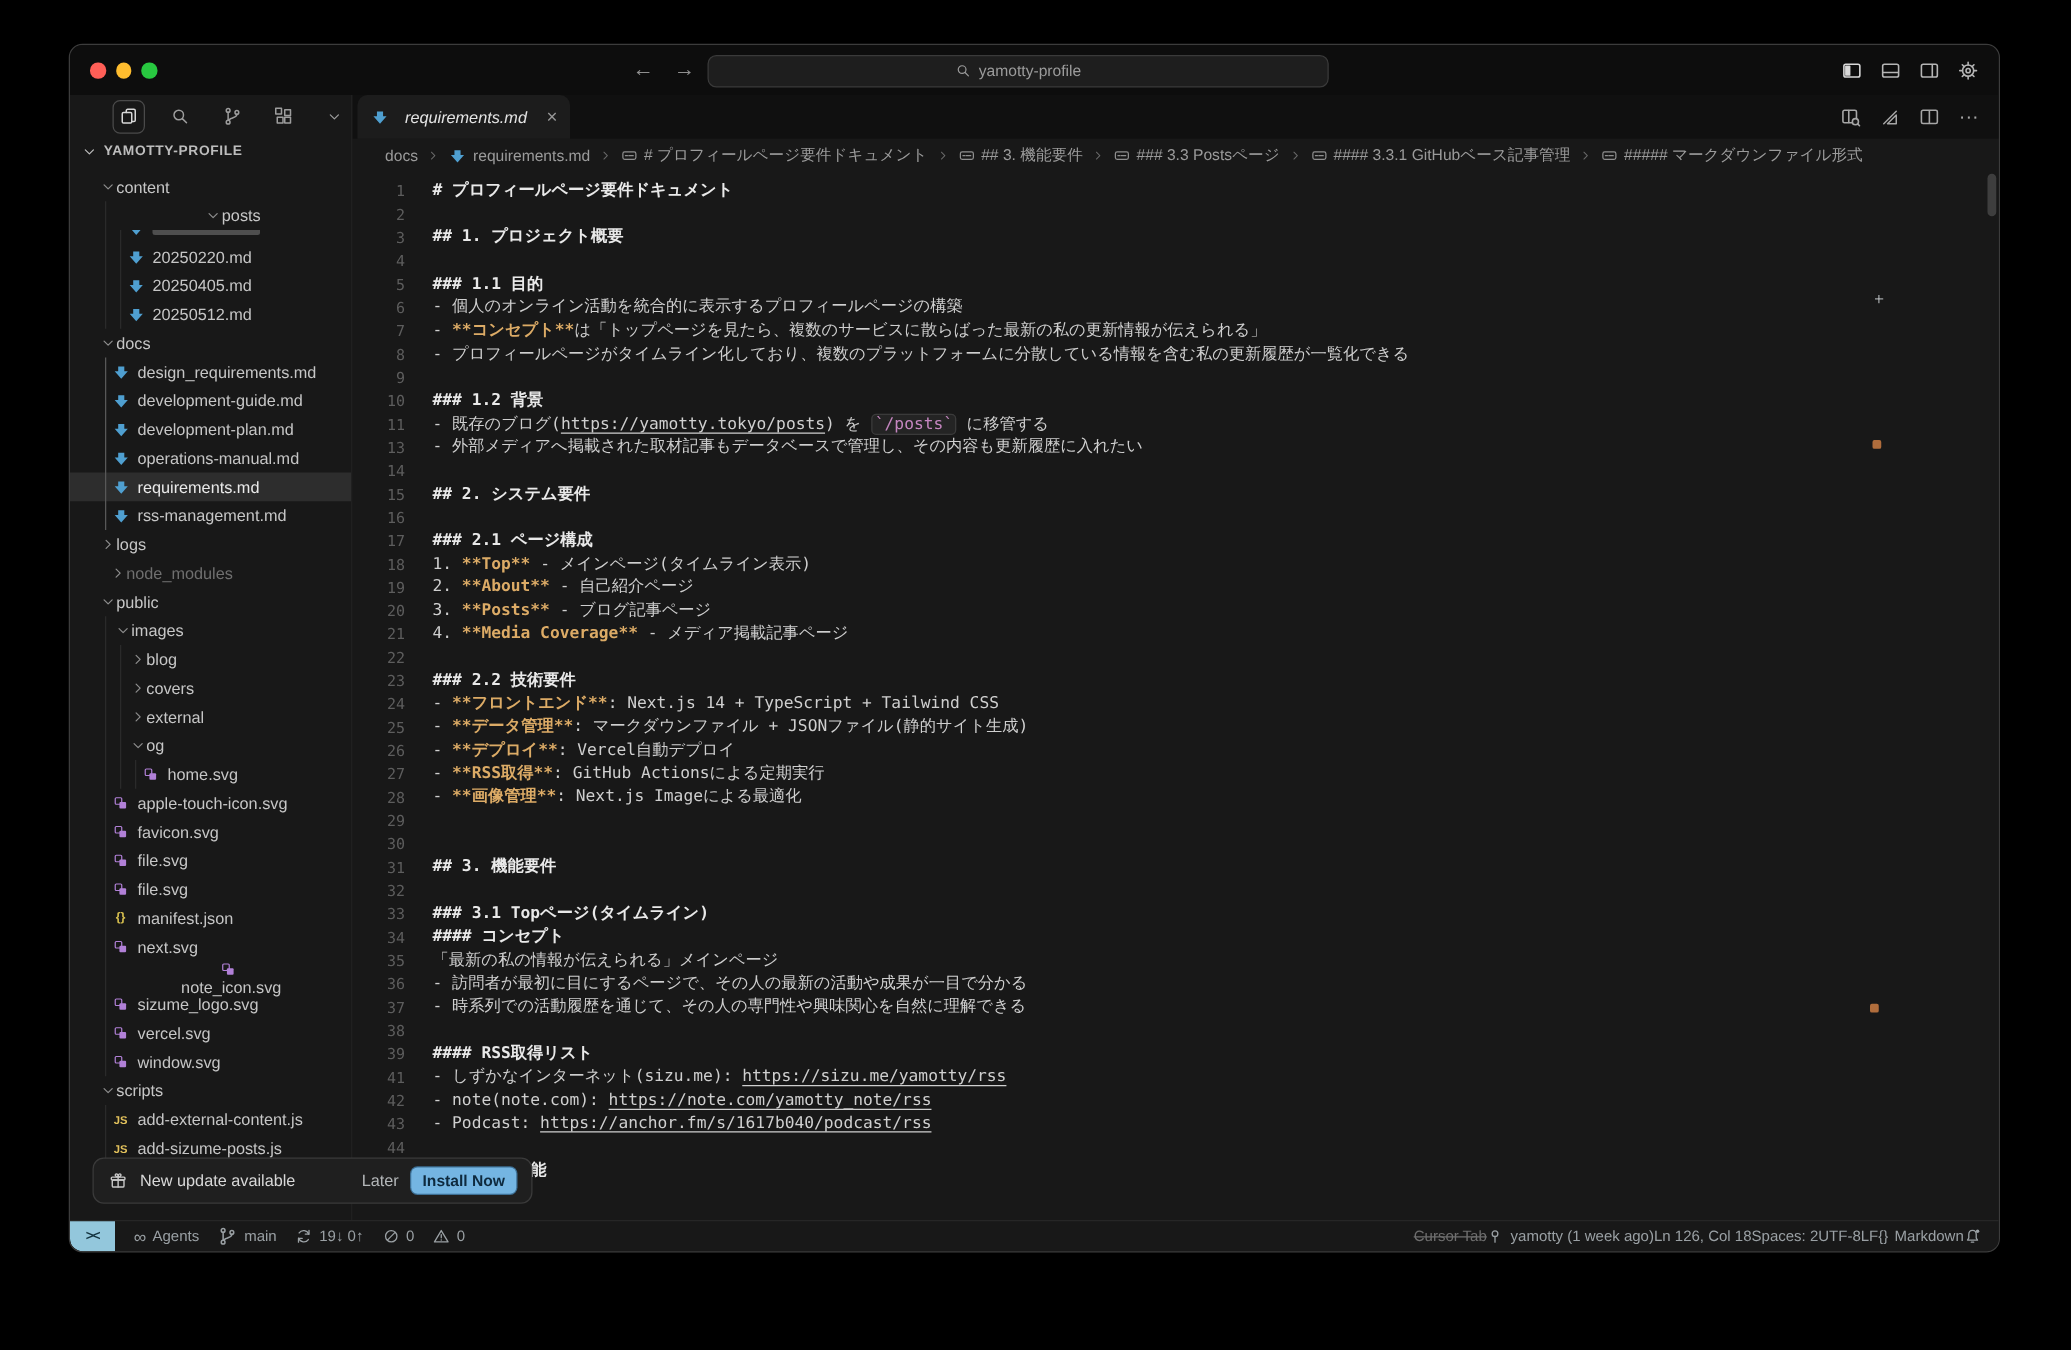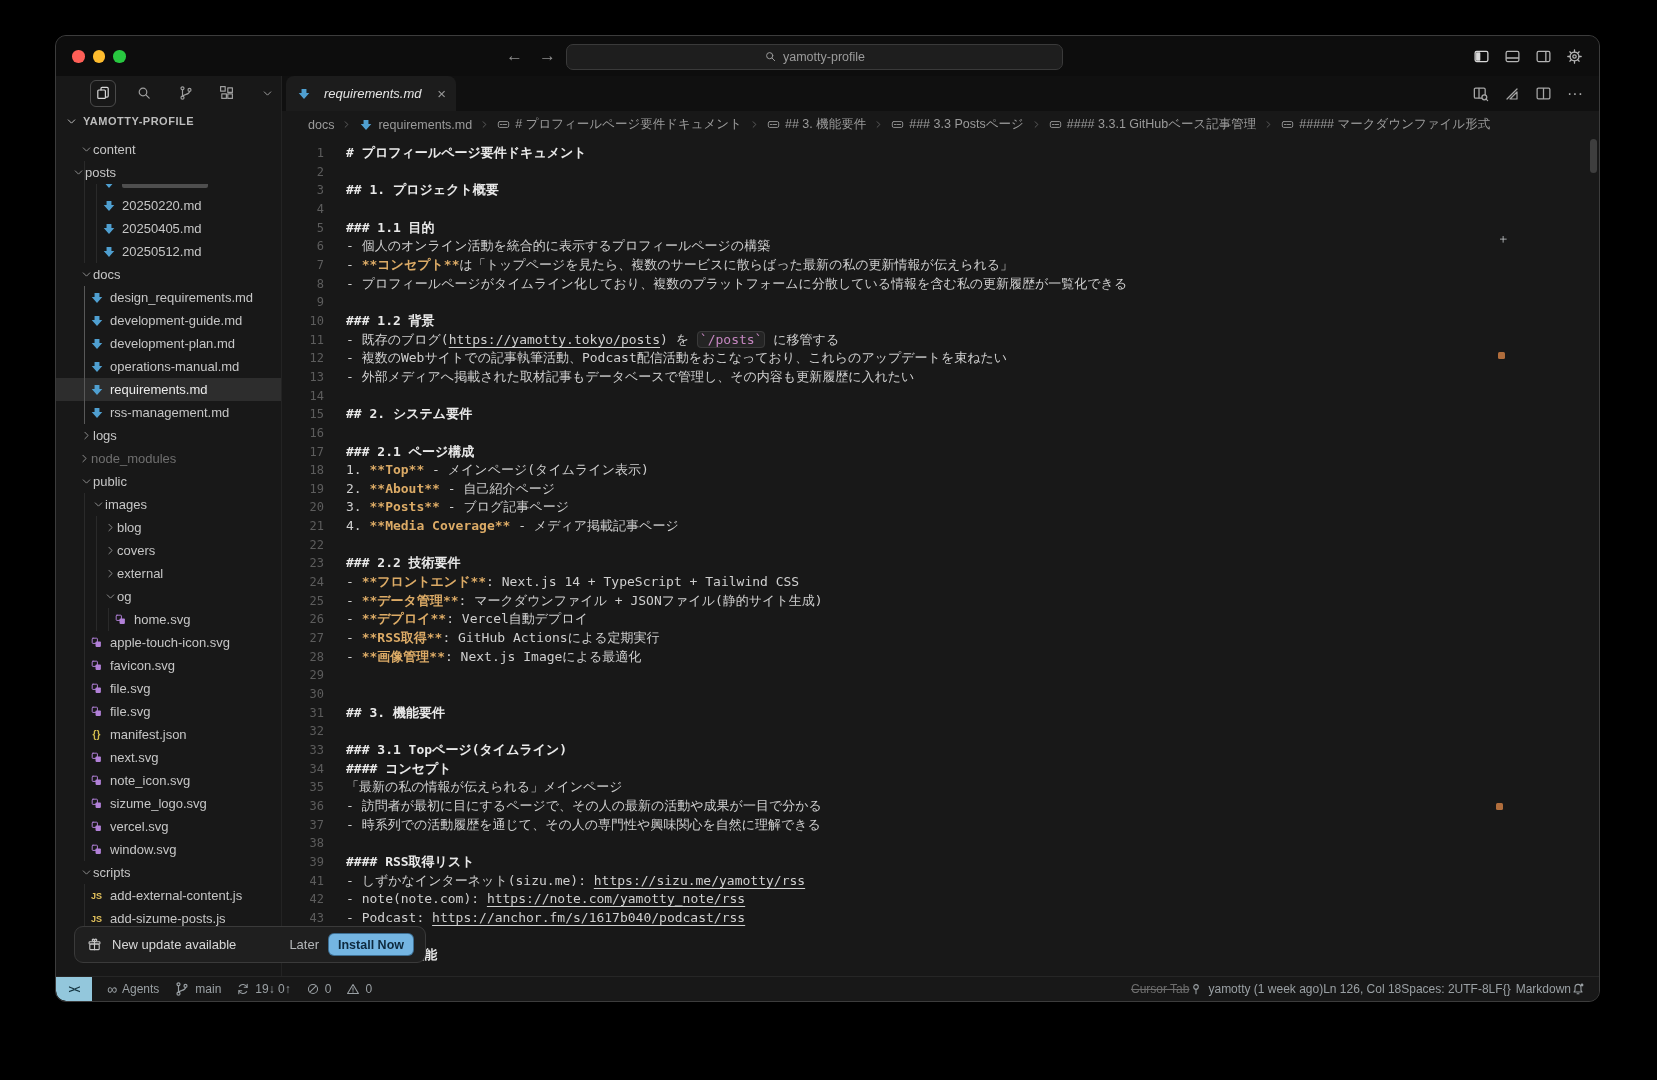--- a/index.html
+++ b/index.html
@@ -188,21 +188,21 @@
       </div>
       <div class="tree" id="tree">
           <div class="trow" style="padding-left: 24px;">
             <span class="ic chev">
               <svg width="13" height="13" viewBox="0 0 16 16" fill="none" stroke="currentColor" stroke-width="1.2" stroke-linecap="round" stroke-linejoin="round">
                 <path d="M4 6l4 4 4-4"></path>
               </svg>
             </span>
             <span>content</span>
           </div>
-          <div class="trow" style="padding-left: 16px;">
+          <div class="trow" style="padding-left: 36px; justify-content: center;">
             <span class="ic chev">
               <svg width="13" height="13" viewBox="0 0 16 16" fill="none" stroke="currentColor" stroke-width="1.2" stroke-linecap="round" stroke-linejoin="round">
                 <path d="M4 6l4 4 4-4"></path>
               </svg>
             </span>
             <span>posts</span>
           </div>
           <div class="clipstrip">
             <div class="cliprow" style="padding-left: 45px;">
               <span class="ic fic md">
@@ -294,21 +294,21 @@
             <span>rss-management.md</span>
           </div>
           <div class="trow" style="padding-left: 24px;">
             <span class="ic chev">
               <svg width="13" height="13" viewBox="0 0 16 16" fill="none" stroke="currentColor" stroke-width="1.2" stroke-linecap="round" stroke-linejoin="round">
                 <path d="M6 4l4 4-4 4"></path>
               </svg>
             </span>
             <span>logs</span>
           </div>
-          <div class="trow dim" style="padding-left: 22px;">
+          <div class="trow dim" style="padding-left: 32px;">
             <span class="ic chev">
               <svg width="13" height="13" viewBox="0 0 16 16" fill="none" stroke="currentColor" stroke-width="1.2" stroke-linecap="round" stroke-linejoin="round">
                 <path d="M6 4l4 4-4 4"></path>
               </svg>
             </span>
             <span>node_modules</span>
           </div>
           <div class="trow" style="padding-left: 24px;">
             <span class="ic chev">
               <svg width="13" height="13" viewBox="0 0 16 16" fill="none" stroke="currentColor" stroke-width="1.2" stroke-linecap="round" stroke-linejoin="round">
@@ -408,21 +408,21 @@
           </div>
           <div class="trow" style="padding-left: 33px;">
             <span class="ic fic svg">
               <svg width="13" height="13" viewBox="0 0 16 16" fill="none" stroke="currentColor" stroke-width="1.2" stroke-linecap="round" stroke-linejoin="round">
                 <rect x="2.7" y="2.7" width="6.4" height="6.4" rx="1"></rect>
                 <rect x="6.8" y="6.8" width="6.6" height="6.6" rx="1" fill="currentColor" stroke="none"></rect>
               </svg>
             </span>
             <span>next.svg</span>
           </div>
-          <div class="trow" style="padding-left: 33px;">
+          <div class="trow" style="padding-left: 33px; flex-direction: column;">
             <span class="ic fic svg">
               <svg width="13" height="13" viewBox="0 0 16 16" fill="none" stroke="currentColor" stroke-width="1.2" stroke-linecap="round" stroke-linejoin="round">
                 <rect x="2.7" y="2.7" width="6.4" height="6.4" rx="1"></rect>
                 <rect x="6.8" y="6.8" width="6.6" height="6.6" rx="1" fill="currentColor" stroke="none"></rect>
               </svg>
             </span>
             <span>note_icon.svg</span>
           </div>
           <div class="trow" style="padding-left: 33px;">
             <span class="ic fic svg">
@@ -605,21 +605,20 @@
           <div class="cl"><span class="ln">2</span></div>
           <div class="cl"><span class="ln">3</span><span class="c-h">## 1. プロジェクト概要</span></div>
           <div class="cl"><span class="ln">4</span></div>
           <div class="cl"><span class="ln">5</span><span class="c-h">### 1.1 目的</span></div>
           <div class="cl"><span class="ln">6</span><span class="c-p">- 個人のオンライン活動を統合的に表示するプロフィールページの構築</span></div>
           <div class="cl"><span class="ln">7</span><span class="c-p">- </span><span class="c-o">**コンセプト**</span><span class="c-p">は「トップページを見たら、複数のサービスに散らばった最新の私の更新情報が伝えられる」</span></div>
           <div class="cl"><span class="ln">8</span><span class="c-p">- プロフィールページがタイムライン化しており、複数のプラットフォームに分散している情報を含む私の更新履歴が一覧化できる</span></div>
           <div class="cl"><span class="ln">9</span></div>
           <div class="cl"><span class="ln">10</span><span class="c-h">### 1.2 背景</span></div>
           <div class="cl"><span class="ln">11</span><span class="c-p">- 既存のブログ(</span><span class="c-l">https://yamotty.tokyo/posts</span><span class="c-p">) を </span><span class="c-c">`/posts`</span><span class="c-p"> に移管する</span></div>
-          <div class="cl"><span class="ln">12</span><span class="c-p">- 複数のWebサイトでの記事執筆活動、Podcast配信活動をおこなっており、これらのアップデートを束ねたい</span></div>
           <div class="cl"><span class="ln">13</span><span class="c-p">- 外部メディアへ掲載された取材記事もデータベースで管理し、その内容も更新履歴に入れたい</span></div>
           <div class="cl"><span class="ln">14</span></div>
           <div class="cl"><span class="ln">15</span><span class="c-h">## 2. システム要件</span></div>
           <div class="cl"><span class="ln">16</span></div>
           <div class="cl"><span class="ln">17</span><span class="c-h">### 2.1 ページ構成</span></div>
           <div class="cl"><span class="ln">18</span><span class="c-p">1. </span><span class="c-o">**Top**</span><span class="c-p"> - メインページ(タイムライン表示)</span></div>
           <div class="cl"><span class="ln">19</span><span class="c-p">2. </span><span class="c-o">**About**</span><span class="c-p"> - 自己紹介ページ</span></div>
           <div class="cl"><span class="ln">20</span><span class="c-p">3. </span><span class="c-o">**Posts**</span><span class="c-p"> - ブログ記事ページ</span></div>
           <div class="cl"><span class="ln">21</span><span class="c-p">4. </span><span class="c-o">**Media Coverage**</span><span class="c-p"> - メディア掲載記事ページ</span></div>
           <div class="cl"><span class="ln">22</span></div>

